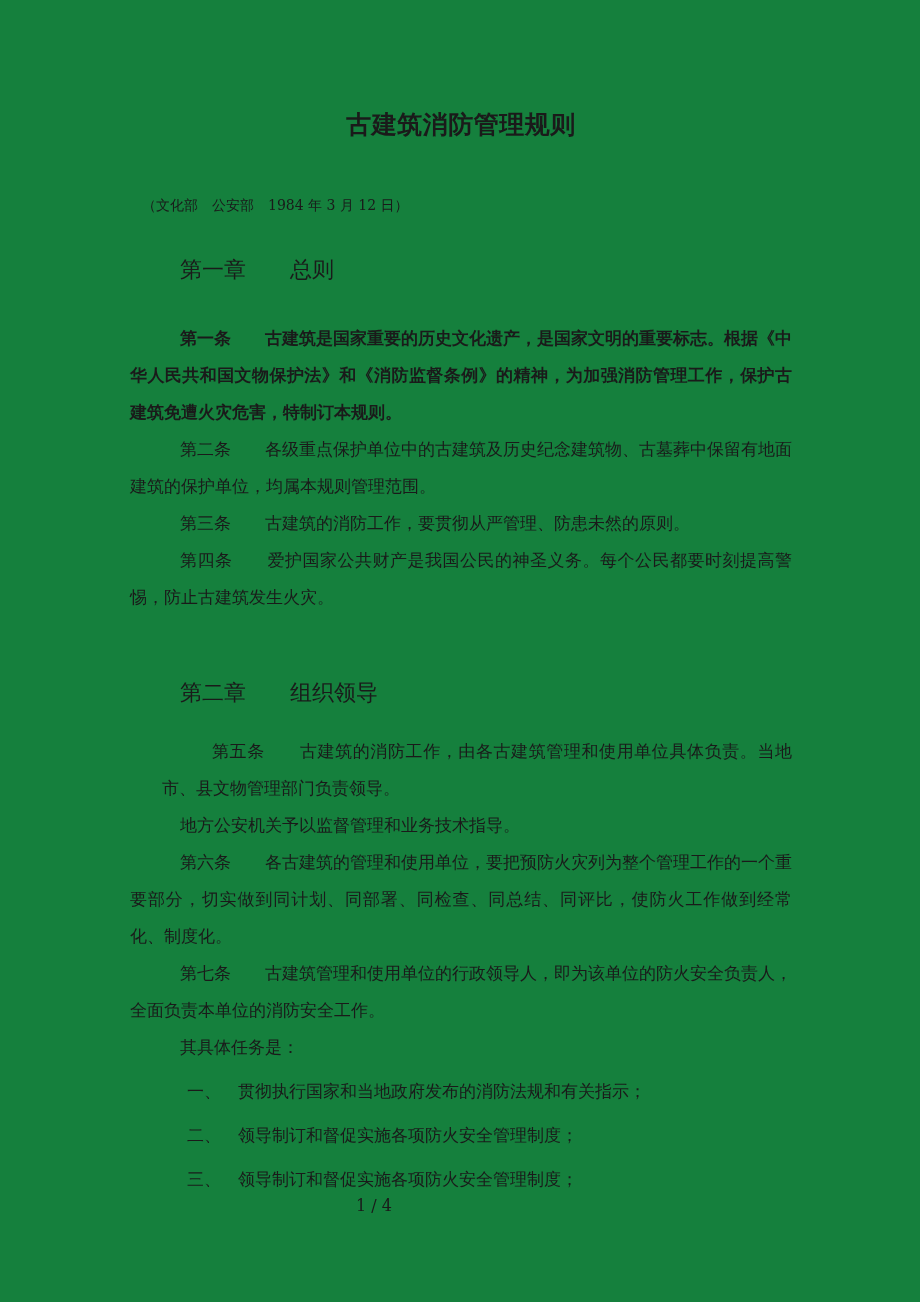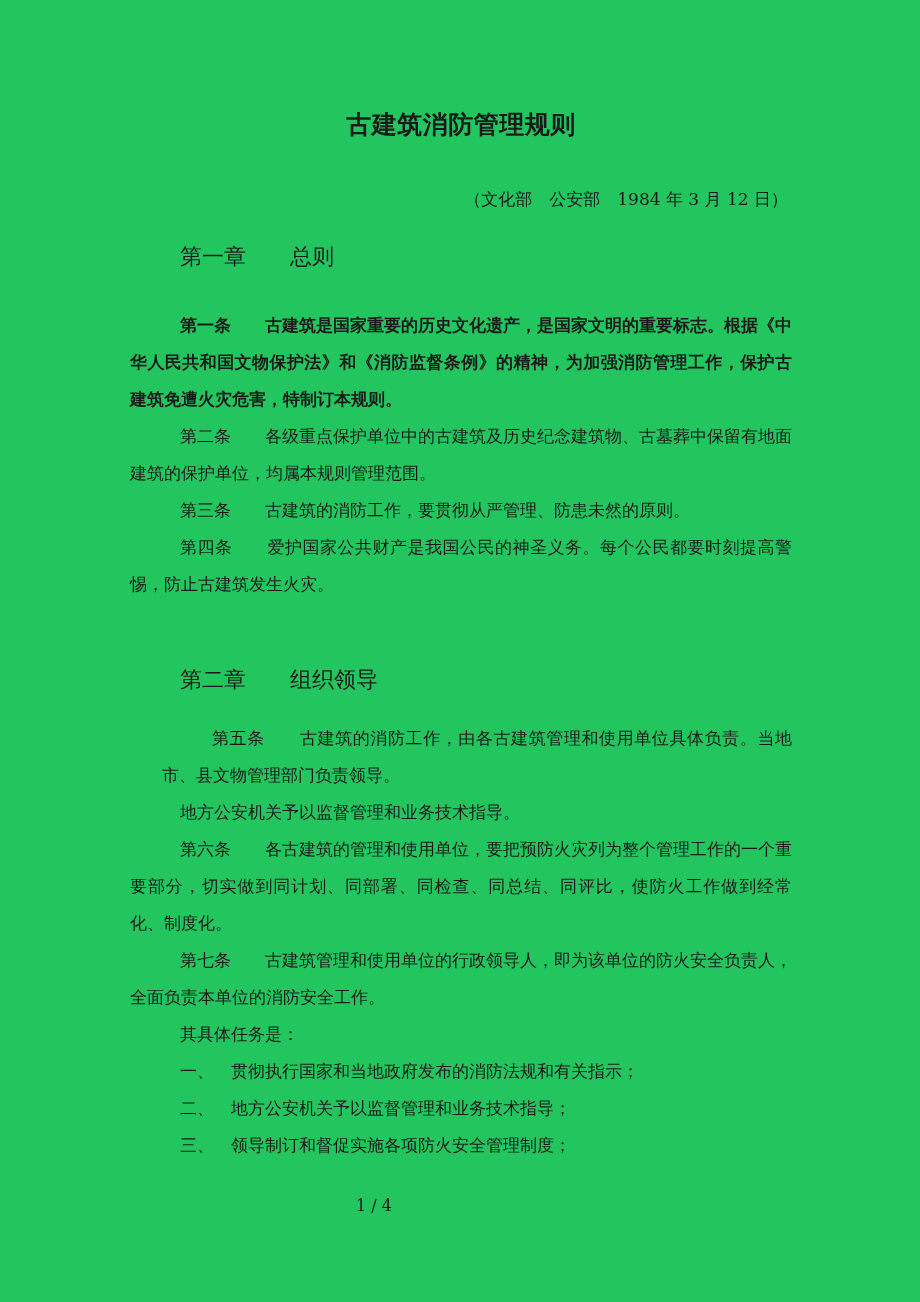--- a/index.html
+++ b/index.html
@@ -15,45 +15,45 @@
     font-family: "DejaVu Serif", "Liberation Serif", serif;
     color: #1a1a1a;
     overflow: hidden;
   }
   .page {
     position: absolute;
     left: 0;
     top: 0;
     width: 920px;
     height: 1302px;
-    background: #22c55e;
+    background: #15803d;
     box-sizing: border-box;
   }
   .content {
     position: absolute;
     left: 130px;
     top: 0;
     width: 662px;
   }
   .doc-title {
     font-size: 25px;
     font-weight: bold;
     text-align: center;
     line-height: 1.2;
     margin: 0;
     padding-top: 110px;
     letter-spacing: 0.5px;
     font-family: "DejaVu Sans", "Liberation Sans", sans-serif;
   }
   .subtitle {
-    font-size: 17px;
+    font-size: 14px;
     line-height: 1.25;
-    margin: 4px;
+    margin: 12px;
     padding-top: 45px;
-    text-align: right;
+    text-align: left;
     white-space: pre;
   }
   .chapter {
     font-size: 22px;
     line-height: 37px;
     margin: 0;
     text-indent: 50px;
     white-space: pre;
   }
   .chapter-1 { padding-top: 24px; }
@@ -68,21 +68,21 @@
     word-break: break-all;
   }
   .para.first-art { padding-top: 32px; font-weight: bold; }
   .para.after-chapter { padding-top: 22px; margin-left: 32px; }
   .para.noindent {
     text-indent: 0;
   }
   .list-item {
     font-size: 17px;
     line-height: 37px;
-    margin: 0;
+    margin: 7px;
     text-indent: 50px;
     white-space: pre;
   }
   .footer {
     position: absolute;
     left: 0;
     top: 1196px;
     width: 748px;
     text-align: center;
     font-size: 16px;
@@ -119,20 +119,20 @@
     <p class="para">地方公安机关予以监督管理和业务技术指导。</p>
 
     <p class="para">第六条　　各古建筑的管理和使用单位，要把预防火灾列为整个管理工作的一个重要部分，切实做到同计划、同部署、同检查、同总结、同评比，使防火工作做到经常化、制度化。</p>
 
     <p class="para">第七条　　古建筑管理和使用单位的行政领导人，即为该单位的防火安全负责人，全面负责本单位的消防安全工作。</p>
 
     <p class="para">其具体任务是：</p>
 
     <p class="list-item">一、　贯彻执行国家和当地政府发布的消防法规和有关指示；</p>
 
-    <p class="list-item">二、　地方公安机关予以监督管理和业务技术指导；</p>
+    <p class="list-item">二、　领导制订和督促实施各项防火安全管理制度；</p>
 
     <p class="list-item">三、　领导制订和督促实施各项防火安全管理制度；</p>
 
   </div>
 
   <div class="footer">1 / 4</div>
 </div>
 
 </body></html>

